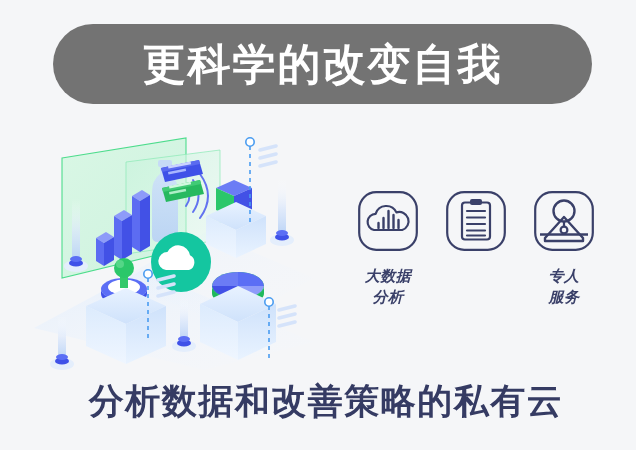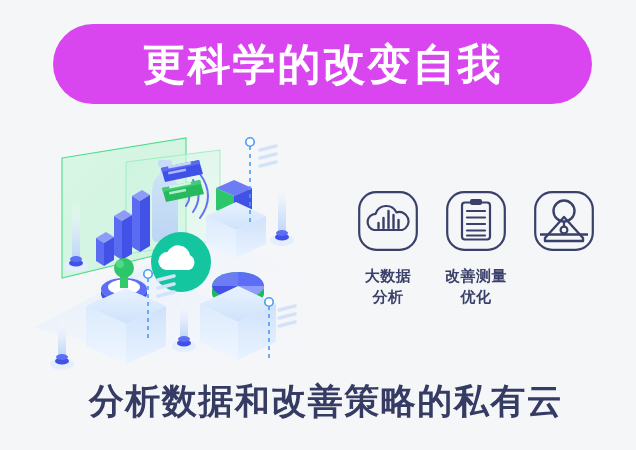--- a/index.html
+++ b/index.html
@@ -8,21 +8,21 @@
     width:636px;height:450px;overflow:hidden;
     background:#f5f6f8;
     font-family:"Liberation Sans","DejaVu Sans",sans-serif;
     position:relative;
   }
   #root{position:relative;width:636px;height:450px;overflow:hidden;background:#f5f6f8;}
 
   
   .header-pill{
     position:absolute;left:53px;top:24px;width:539px;height:80px;
-    background:#d946ef;border-radius:40px;
+    background:#737373;border-radius:40px;
     display:flex;align-items:center;justify-content:center;
   }
   .header-title{
     color:#ffffff;
     font-size:43px;
     font-weight:700;
     letter-spacing:2px;
     line-height:1;
     white-space:nowrap;
     font-family:"Liberation Sans","DejaVu Sans",sans-serif;
@@ -43,21 +43,21 @@
 
   
   .illustration{position:absolute;left:14px;top:120px;width:340px;height:250px;}
   .illustration svg{display:block;}
 
   
   .features{
     position:absolute;left:352px;top:190px;width:248px;height:150px;
     display:flex;align-items:flex-start;justify-content:space-between;
   }
-  .feature{width:72px;display:flex;flex-direction:column;align-items:center;}
+  .feature{width:72px;display:flex;flex-direction:column;align-items:center;font-style:italic;}
   .feature-icon{width:62px;height:62px;}
   .feature-icon svg{display:block;}
   .feature-label{
     margin-top:13px;
     color:#3a4069;
     font-size:15px;
     font-weight:700;
     line-height:1.42;
     text-align:center;
     letter-spacing:0.5px;
@@ -289,41 +289,41 @@
           <rect x="25" y="9" width="12" height="6" rx="2" ry="2" fill="#3a4069"></rect>
           <g stroke="#3a4069" stroke-width="2.2" stroke-linecap="round">
             <line x1="22" y1="21" x2="40" y2="21"></line>
             <line x1="22" y1="27.5" x2="40" y2="27.5"></line>
             <line x1="22" y1="34" x2="40" y2="34"></line>
             <line x1="22" y1="40.5" x2="40" y2="40.5"></line>
             <line x1="22" y1="45.5" x2="40" y2="45.5"></line>
           </g>
         </svg>
       </div>
-      <div class="feature-label">改善测量
-优化</div>
     </div>
 
     <div class="feature">
       <div class="feature-icon">
         <svg width="62" height="62" viewBox="0 0 62 62" xmlns="http://www.w3.org/2000/svg">
           <defs>
             <clipPath id="agentClip">
               <rect x="3.3" y="3.3" width="55.4" height="55.4" rx="16" ry="16"></rect>
             </clipPath>
           </defs>
           <g clip-path="url(#agentClip)">
             <path d="M31,27 L12,48 L12,51 L50,51 L50,48 Z" fill="none" stroke="#3a4069" stroke-width="2.4" stroke-linejoin="round"></path>
             <line x1="7" y1="44.5" x2="55" y2="44.5" stroke="#3a4069" stroke-width="2.4"></line>
             <circle cx="31" cy="21" r="10.5" fill="none" stroke="#3a4069" stroke-width="2.4"></circle>
             <line x1="31" y1="31.5" x2="31" y2="37" stroke="#3a4069" stroke-width="2.2"></line>
             <circle cx="31" cy="40" r="3.4" fill="none" stroke="#3a4069" stroke-width="2.2"></circle>
           </g>
           <rect x="2.2" y="2.2" width="57.6" height="57.6" rx="17" ry="17" fill="none" stroke="#3a4069" stroke-width="2.2"></rect>
         </svg>
       </div>
+      <div class="feature-label">专人
+服务</div>
     </div>
 
   </div>
 
   <div class="footer-tagline">分析数据和改善策略的私有云</div>
 
 </div>
 
 </body></html>

